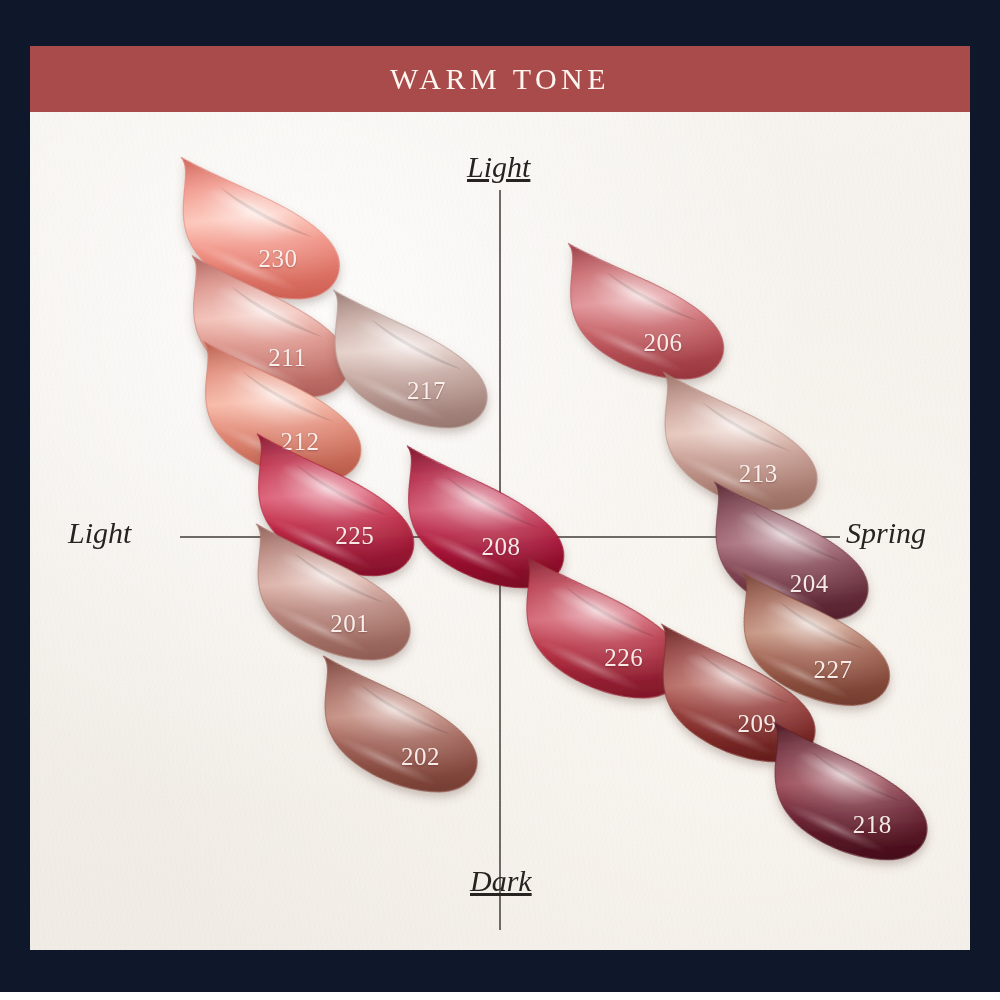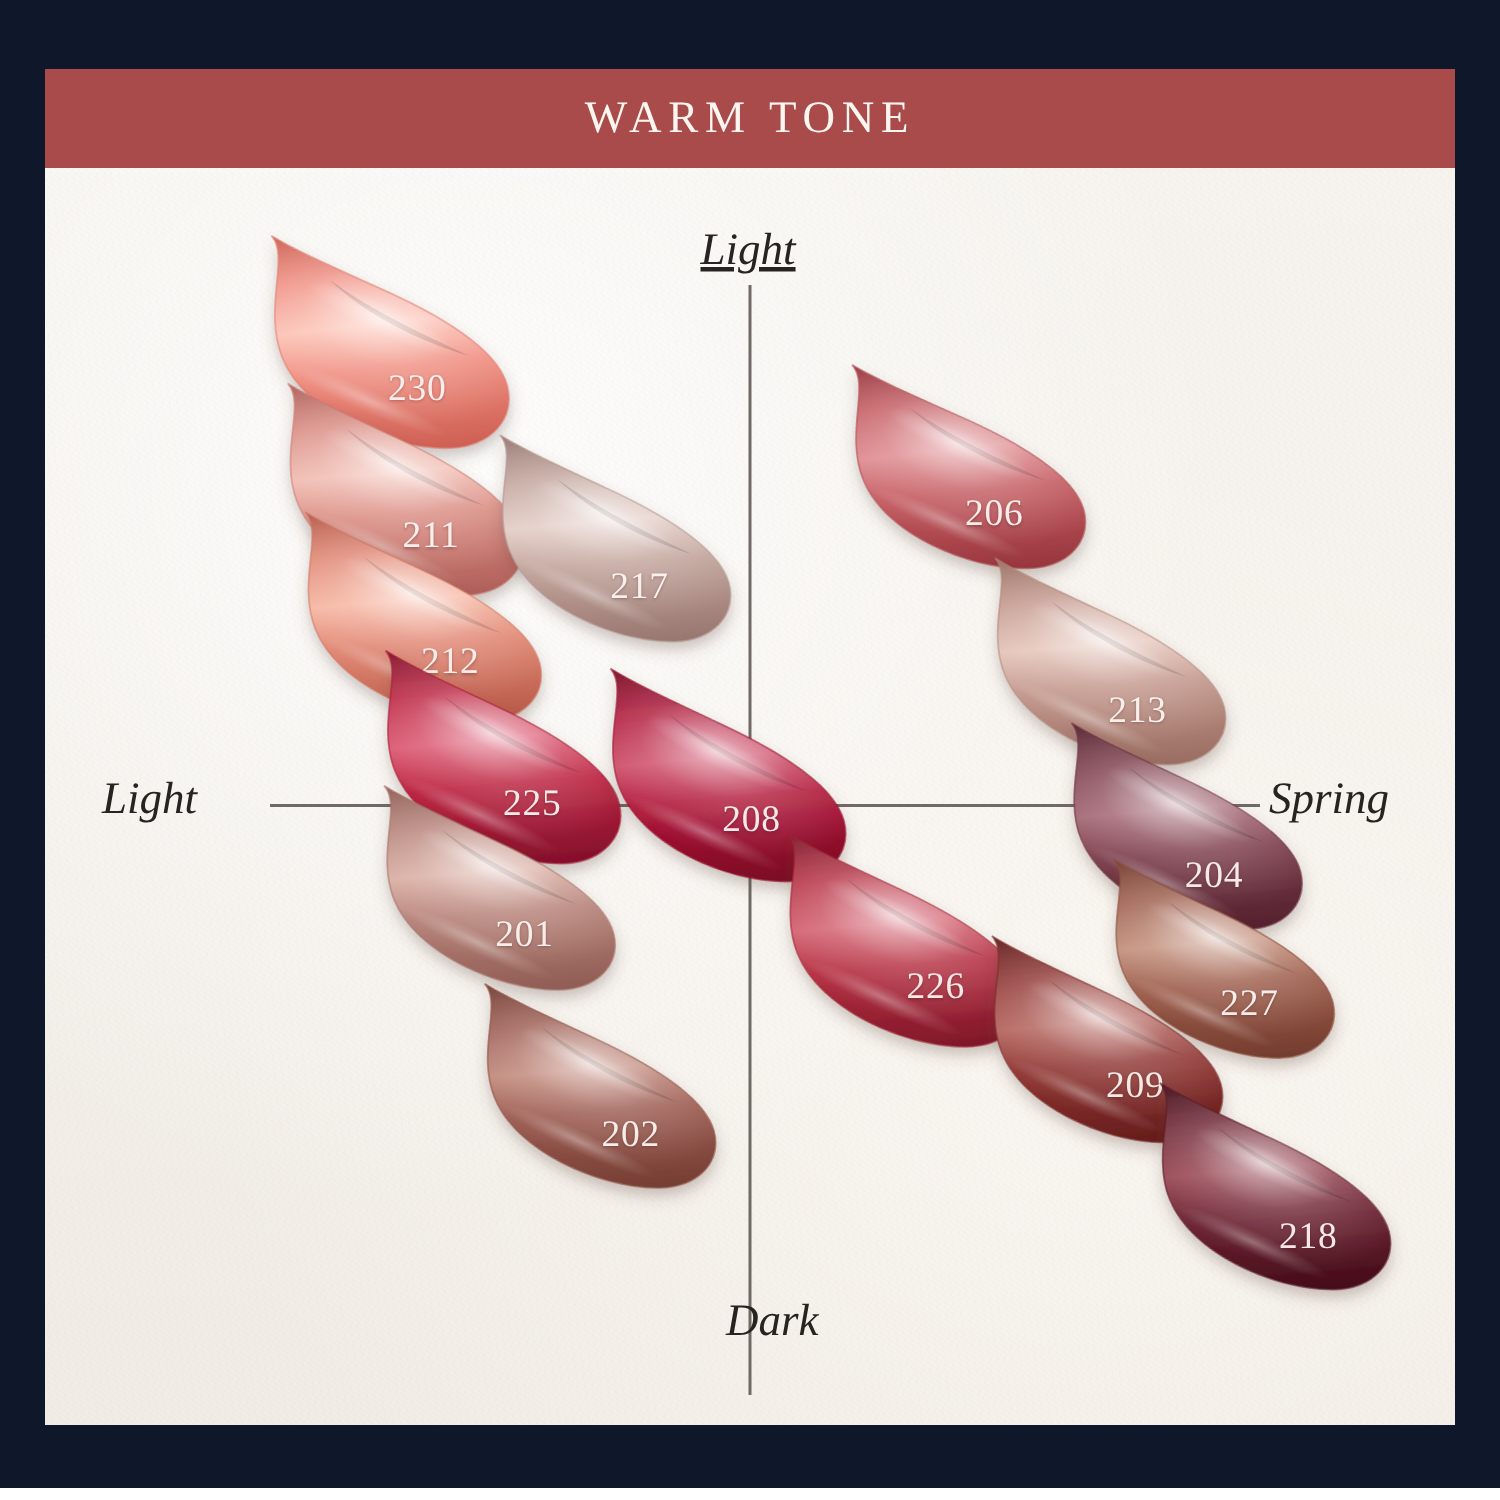--- a/index.html
+++ b/index.html
@@ -74,21 +74,21 @@
 
   .axis-label {
     position: absolute;
     font-family: "Liberation Serif", "DejaVu Serif", serif;
     font-style: italic;
     font-size: 30px;
     color: #262321;
     white-space: nowrap;
   }
   #axis-label-light  { left: 437px; top: 38px; text-decoration: underline; }
-  #axis-label-dark   { left: 454px; top: 752px; }
+  #axis-label-dark   { left: 440px; top: 752px; text-decoration: underline; }
   #axis-label-spring { left: 38px;  top: 404px; }
   #axis-label-autumn { left: 816px; top: 404px; }
 
   
   .swatch {
     position: absolute;
     transform-origin: 50% 50%;
   }
   .swatch svg { display: block; overflow: visible; }
   .swatch-label {

